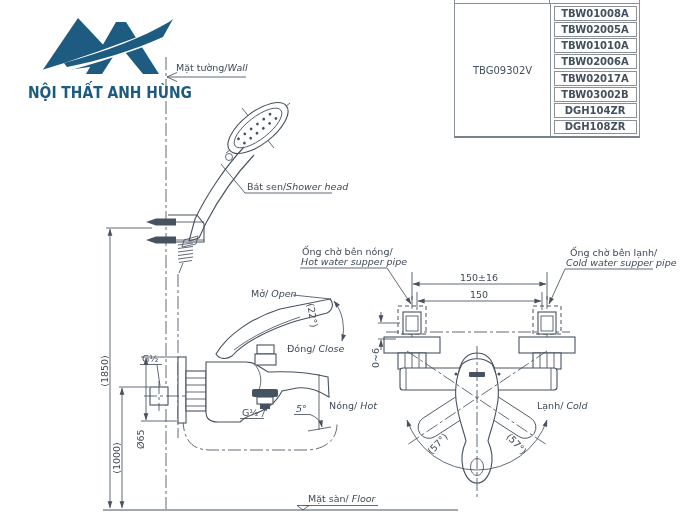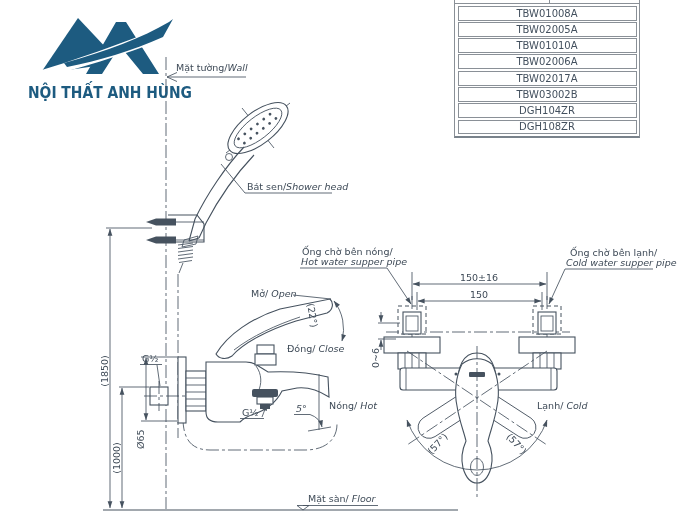--- a/index.html
+++ b/index.html
@@ -6,21 +6,21 @@
   .stage{position:relative;width:700px;height:530px;background:#ffffff;overflow:hidden;
          font-family:"DejaVu Sans",sans-serif;}
   
   .ptable{position:absolute;left:454px;top:-13px;width:186px;font-size:10px;color:#43505e;}
   .t-partial{display:flex;height:16px;}
   .t-partial .pl{width:96px;border:1.3px solid #8a9097;border-bottom:none;box-sizing:border-box;}
   .t-partial .pr{flex:1;border:1.3px solid #8a9097;border-left:none;border-bottom:none;box-sizing:border-box;}
   .t-main{display:flex;border:1.4px solid #8a9097;border-bottom:2px solid #79828b;box-sizing:border-box;}
   .t-left{width:96px;display:flex;align-items:center;justify-content:center;
           border-right:1.3px solid #8a9097;box-sizing:border-box;}
-  .t-codes{flex:1;display:flex;flex-direction:column;padding:1px 0;}
+  .t-codes{flex:1;display:flex;flex-direction:column;padding:1px 0;font-weight:bold;}
   .t-code{height:12.9px;margin:0.7px 2.5px;border:1.2px solid #8a9097;
           display:flex;align-items:center;justify-content:center;box-sizing:content-box;}
   
   .s  {stroke:#46525f;fill:none;stroke-width:1.1;}
   .sf {stroke:#46525f;fill:#ffffff;stroke-width:1.1;}
   .thin{stroke:#46525f;fill:none;stroke-width:0.85;}
   .cl {stroke:#46525f;fill:none;stroke-width:0.85;stroke-dasharray:13 3 3 3;}
   .dash{stroke:#46525f;fill:none;stroke-width:1;stroke-dasharray:4 3;}
   .dk {fill:#46525f;stroke:none;}
   .lbl{font-family:"DejaVu Sans",sans-serif;font-size:9.5px;fill:#3e4a57;}
@@ -41,20 +41,21 @@
     </g>
     <text class="logo-txt" x="98" y="92" text-anchor="middle" textLength="164" lengthAdjust="spacingAndGlyphs">NỘI THẤT ANH HÙNG</text>
   </svg>
 
   <div class="ptable">
     <div class="t-partial">
       <div class="pl"></div>
       <div class="pr"></div>
     </div>
     <div class="t-main">
+      <div class="t-left">TBG09302V</div>
       <div class="t-codes">
         <div class="t-code">TBW01008A</div>
         <div class="t-code">TBW02005A</div>
         <div class="t-code">TBW01010A</div>
         <div class="t-code">TBW02006A</div>
         <div class="t-code">TBW02017A</div>
         <div class="t-code">TBW03002B</div>
         <div class="t-code">DGH104ZR</div>
         <div class="t-code">DGH108ZR</div>
       </div>

